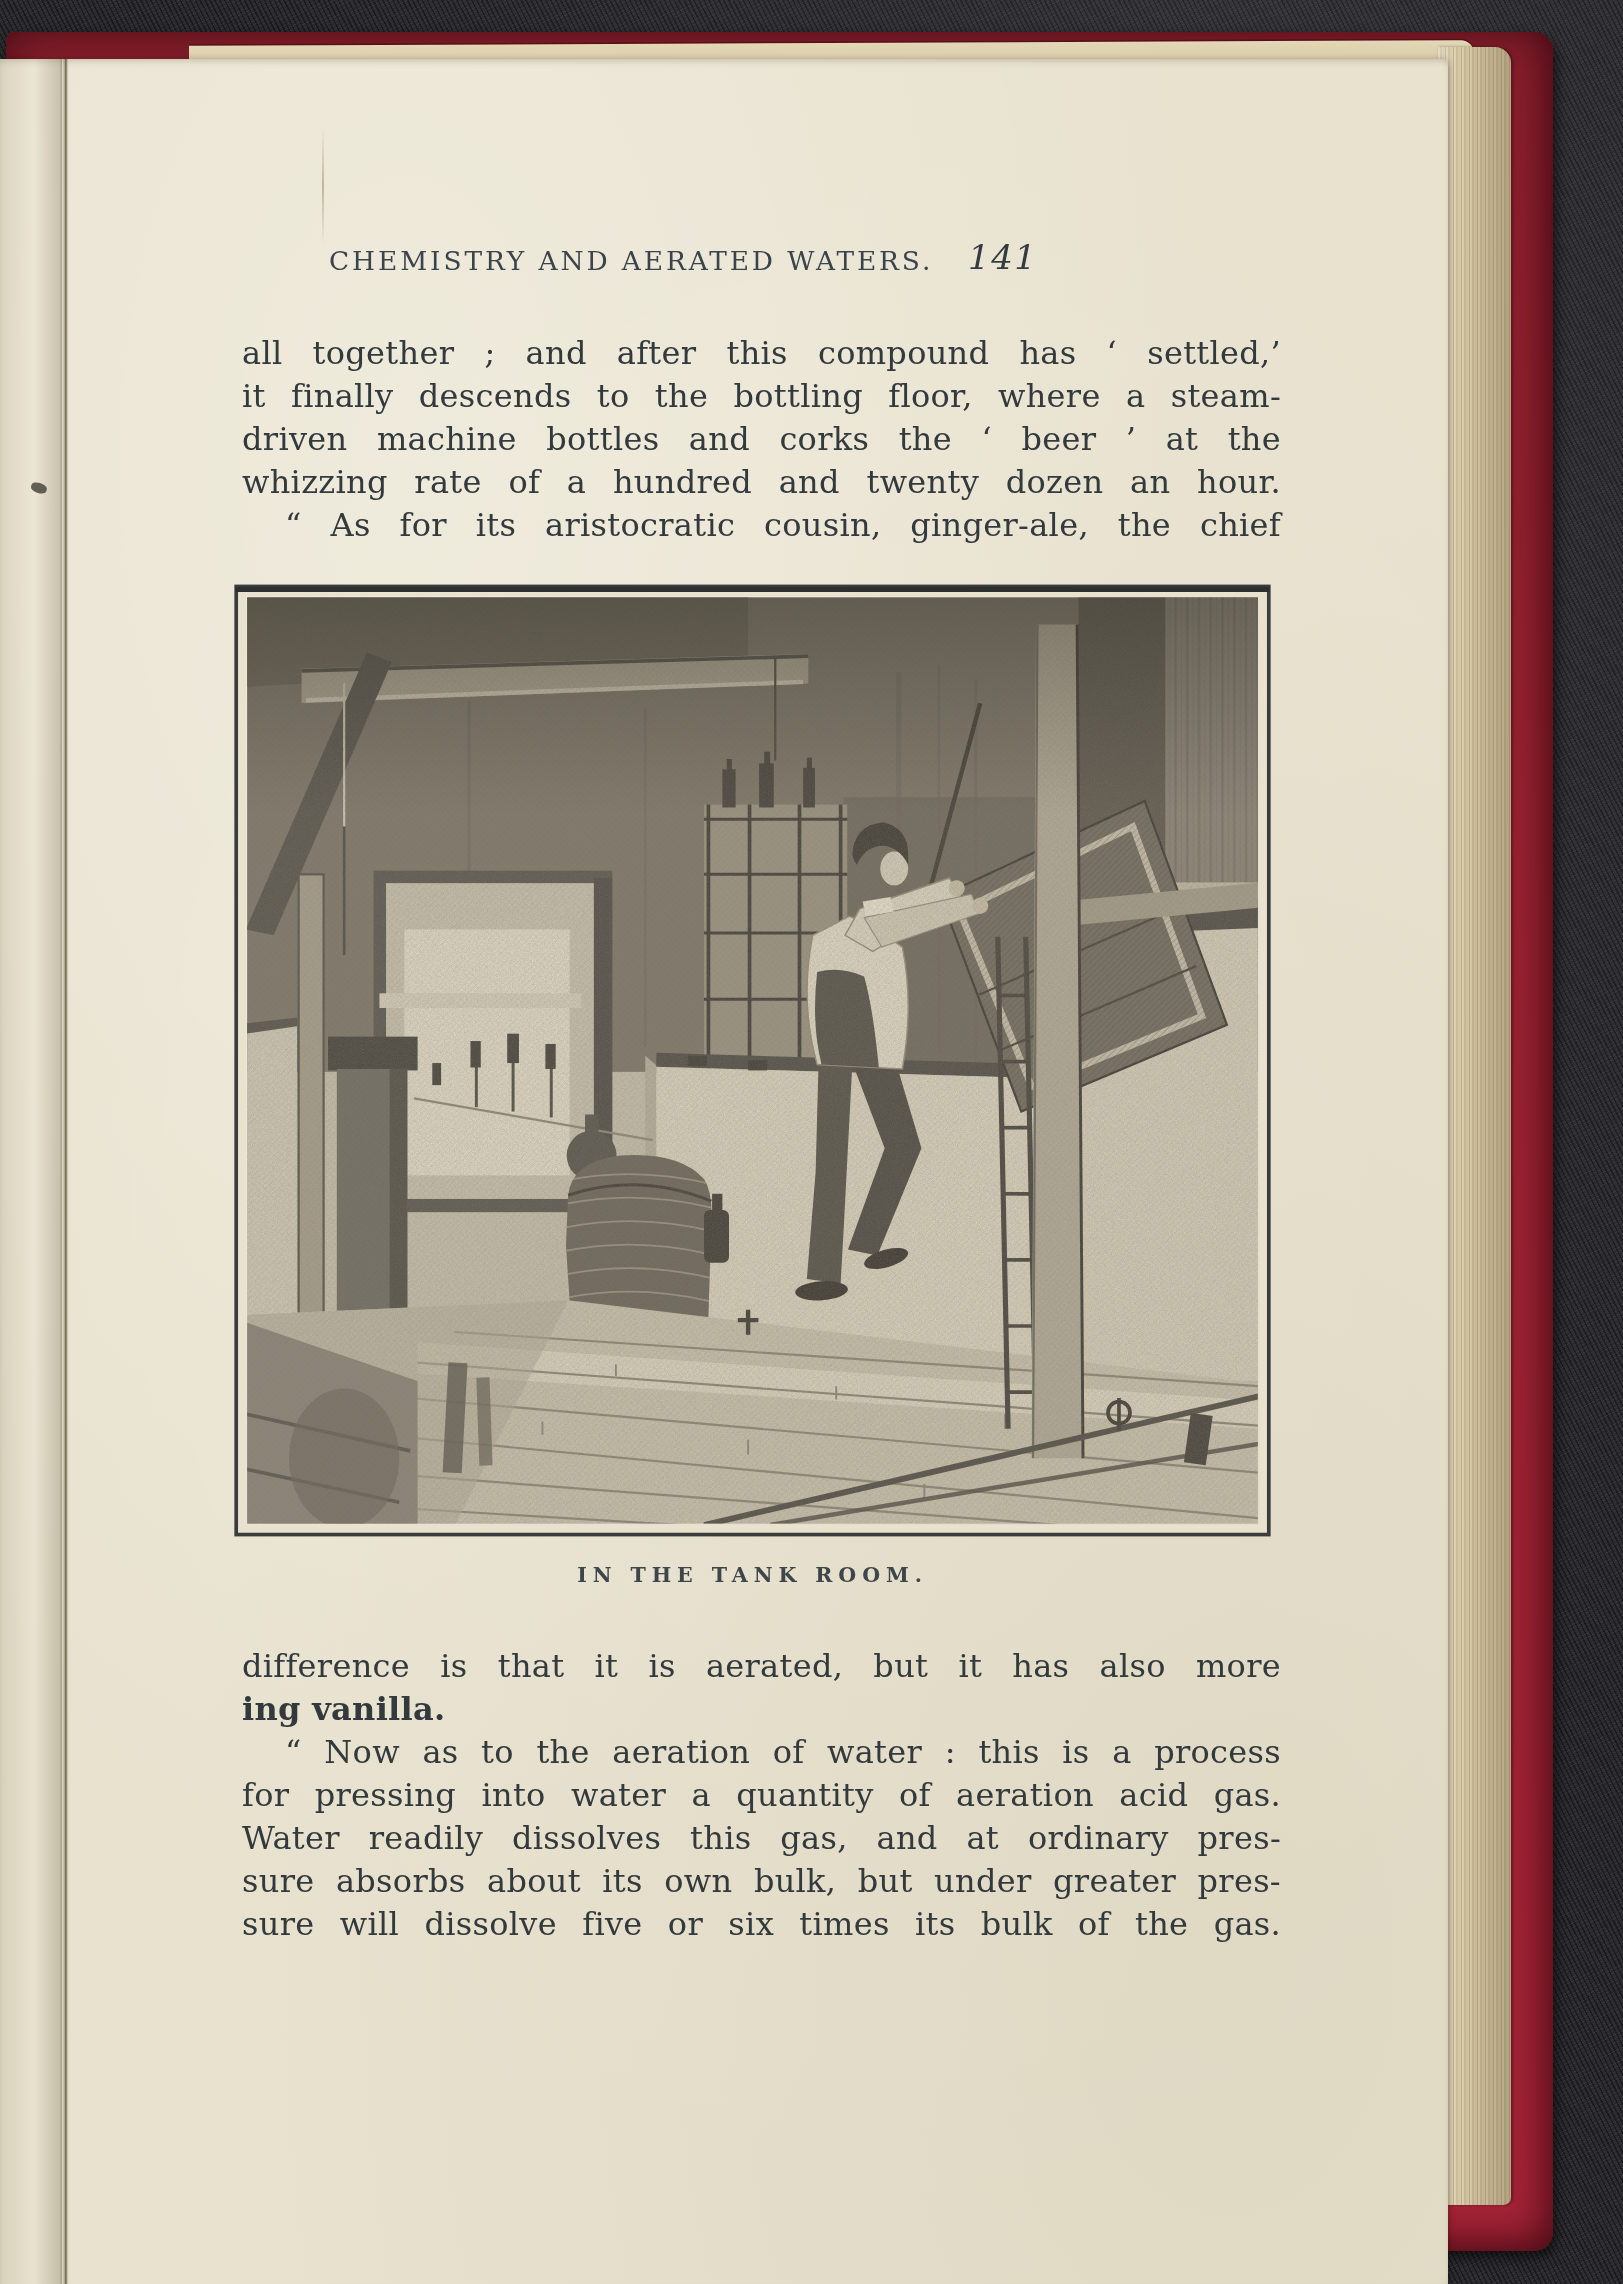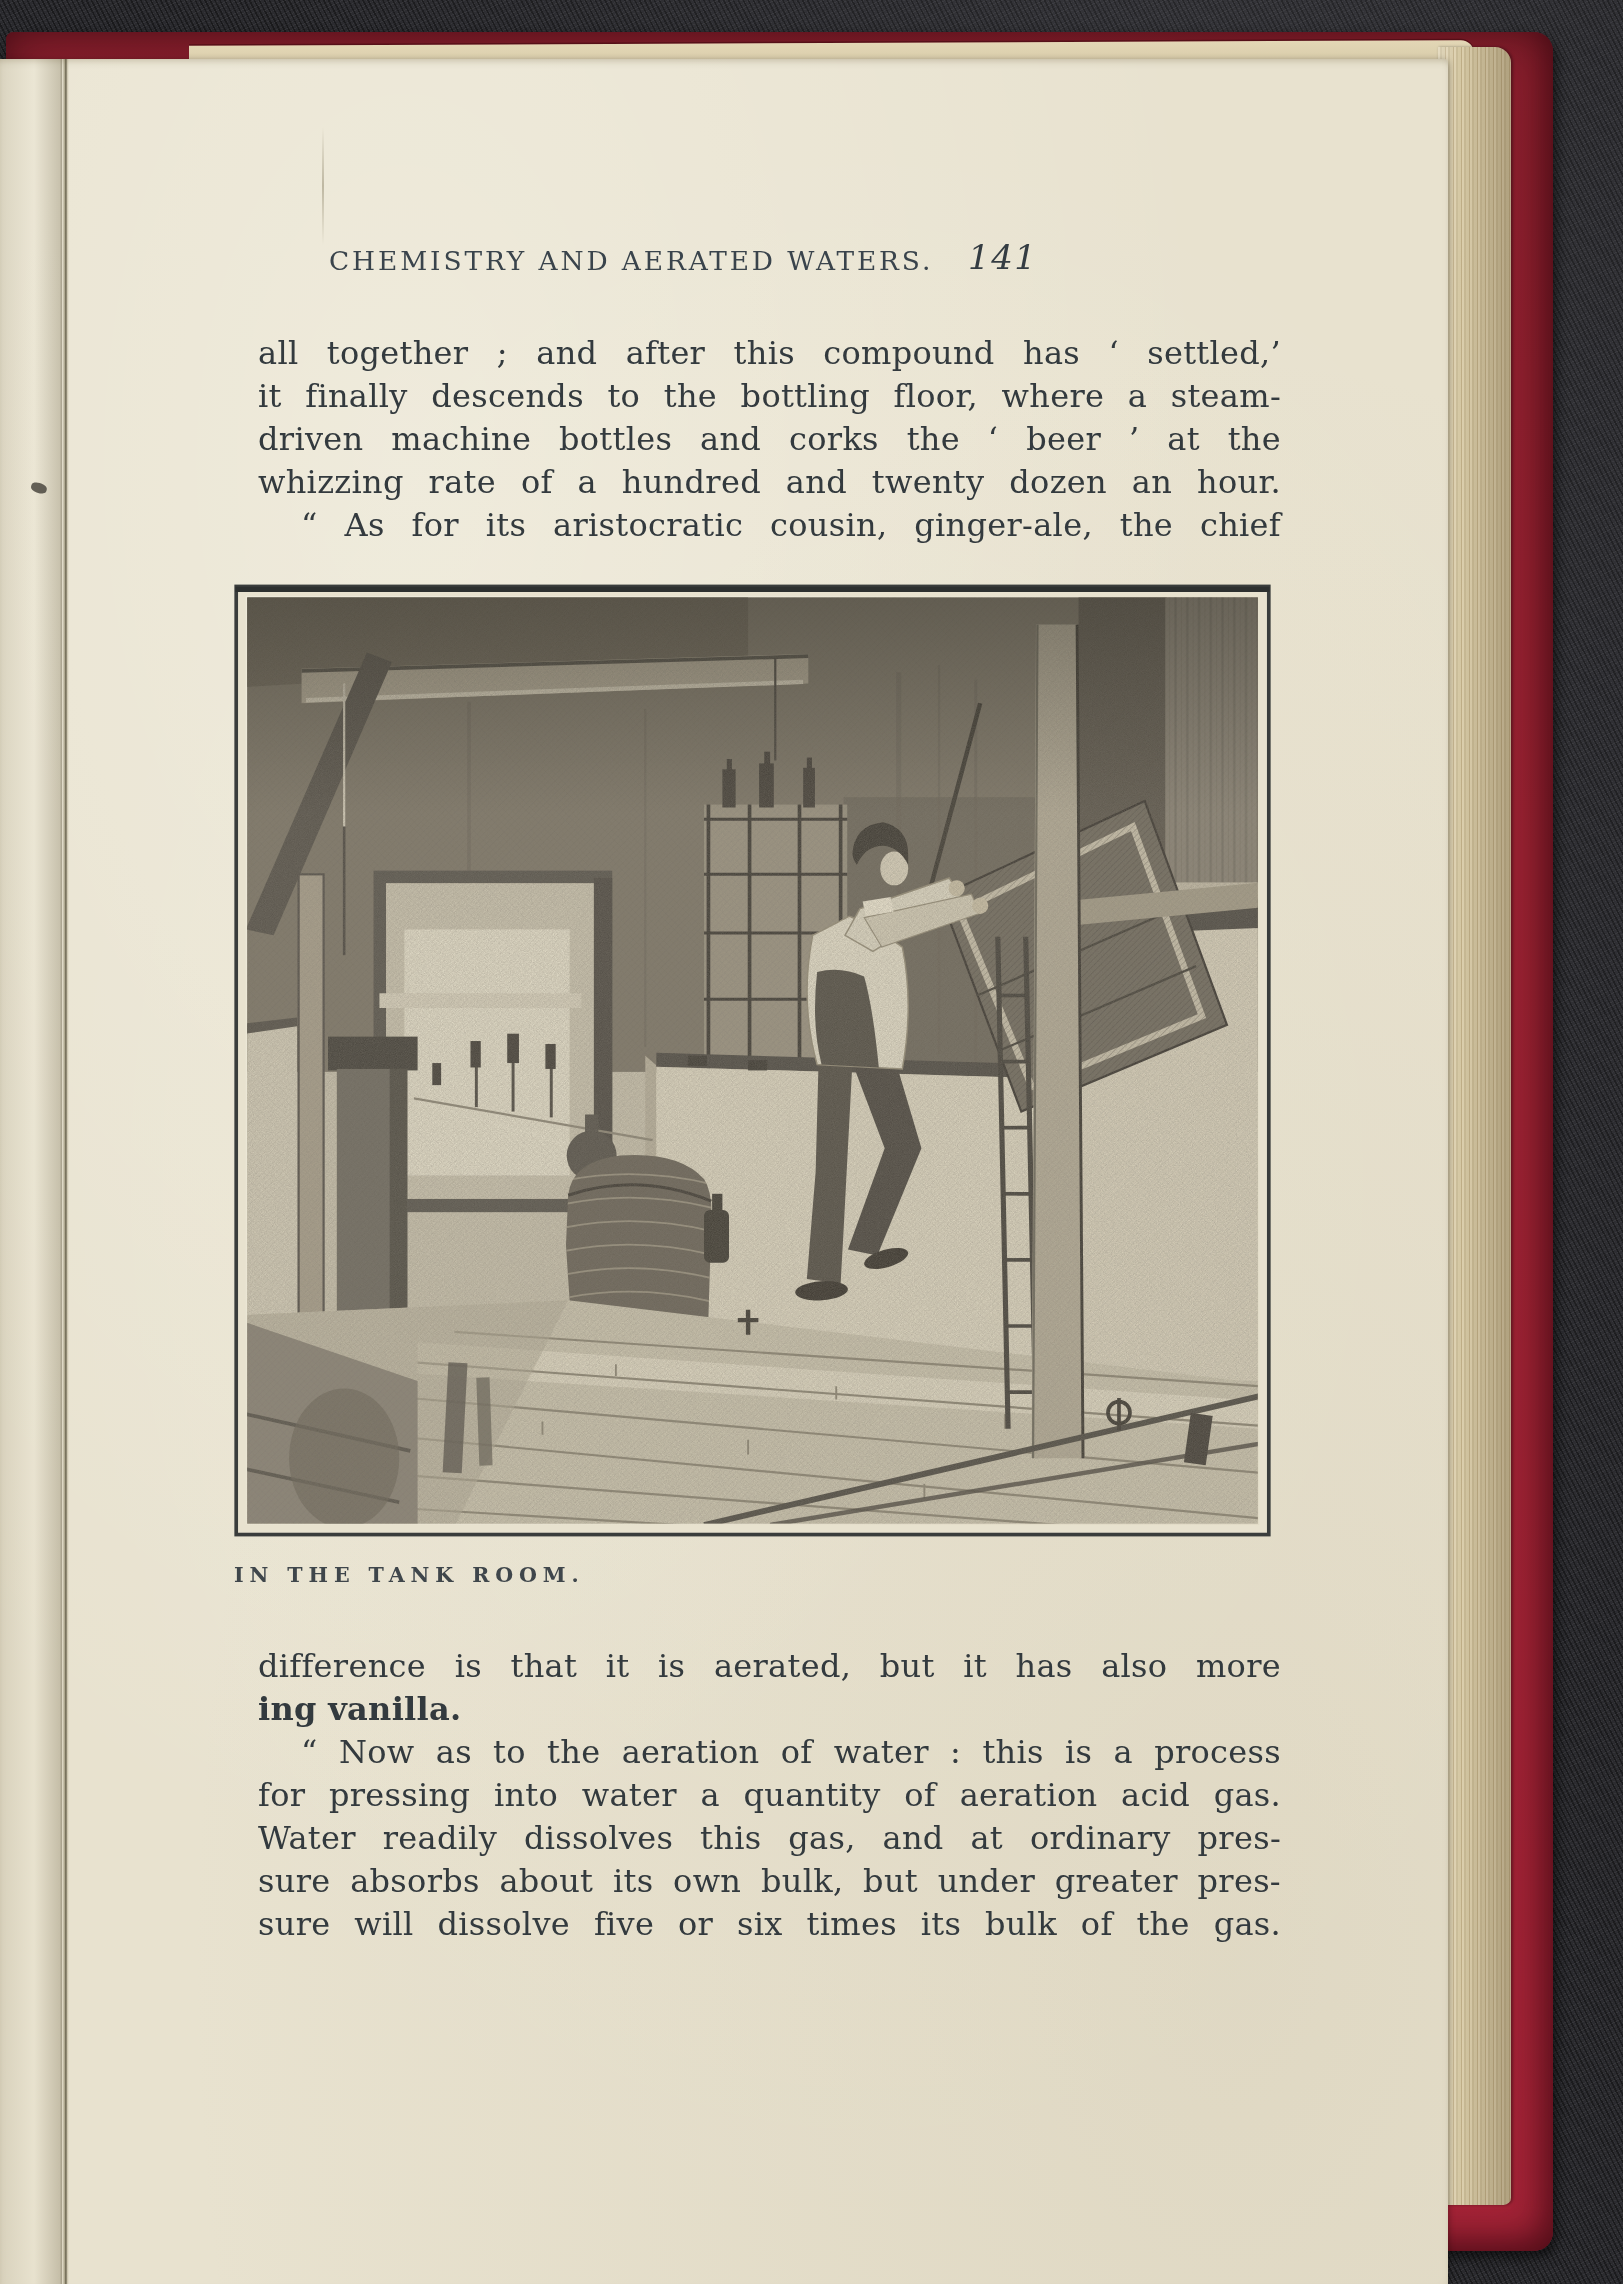--- a/index.html
+++ b/index.html
@@ -69,28 +69,28 @@
   .running-header{position:absolute;left:242px;top:182px;width:1039px;height:51px;}
   .header-title{
     position:absolute;left:87px;top:4.4px;width:532px;text-align:center;
     font-size:26.4px;letter-spacing:2.9px;color:#3a444c;white-space:nowrap;
   }
   .page-number{position:absolute;left:726px;top:-4.4px;font-size:34px;letter-spacing:1.5px;color:#343c42;font-style:italic;}
 
   .textblock{position:absolute;left:242px;width:1039px;font-size:32px;line-height:43px;color:var(--ink,#333a3e);letter-spacing:0.3px;}
   .tb1{top:273px;}
   .tb2{top:1586px;}
-  .line{text-align:justify;text-align-last:justify;white-space:normal;margin-left:16px;}
+  .line{text-align:justify;text-align-last:justify;white-space:normal;}
   .line.end{text-align-last:left;font-weight:bold;}
   .line.ind{text-indent:43px;}
 
   .figure{position:absolute;left:234px;top:525px;width:1037px;height:953px;}
   .figure svg{display:block;}
   .caption{
-    position:absolute;left:234px;top:1504px;width:1037px;text-align:left;
+    position:absolute;left:234px;top:1504px;width:1037px;text-align:center;
     font-size:20.6px;font-weight:bold;letter-spacing:5.9px;color:#3f464b;
   }
 </style>
 </head>
 <body>
 
 <div class="backdrop"></div>
 <div class="cover"></div>
 <div class="stack-top"></div>
 <div class="stack"></div>

